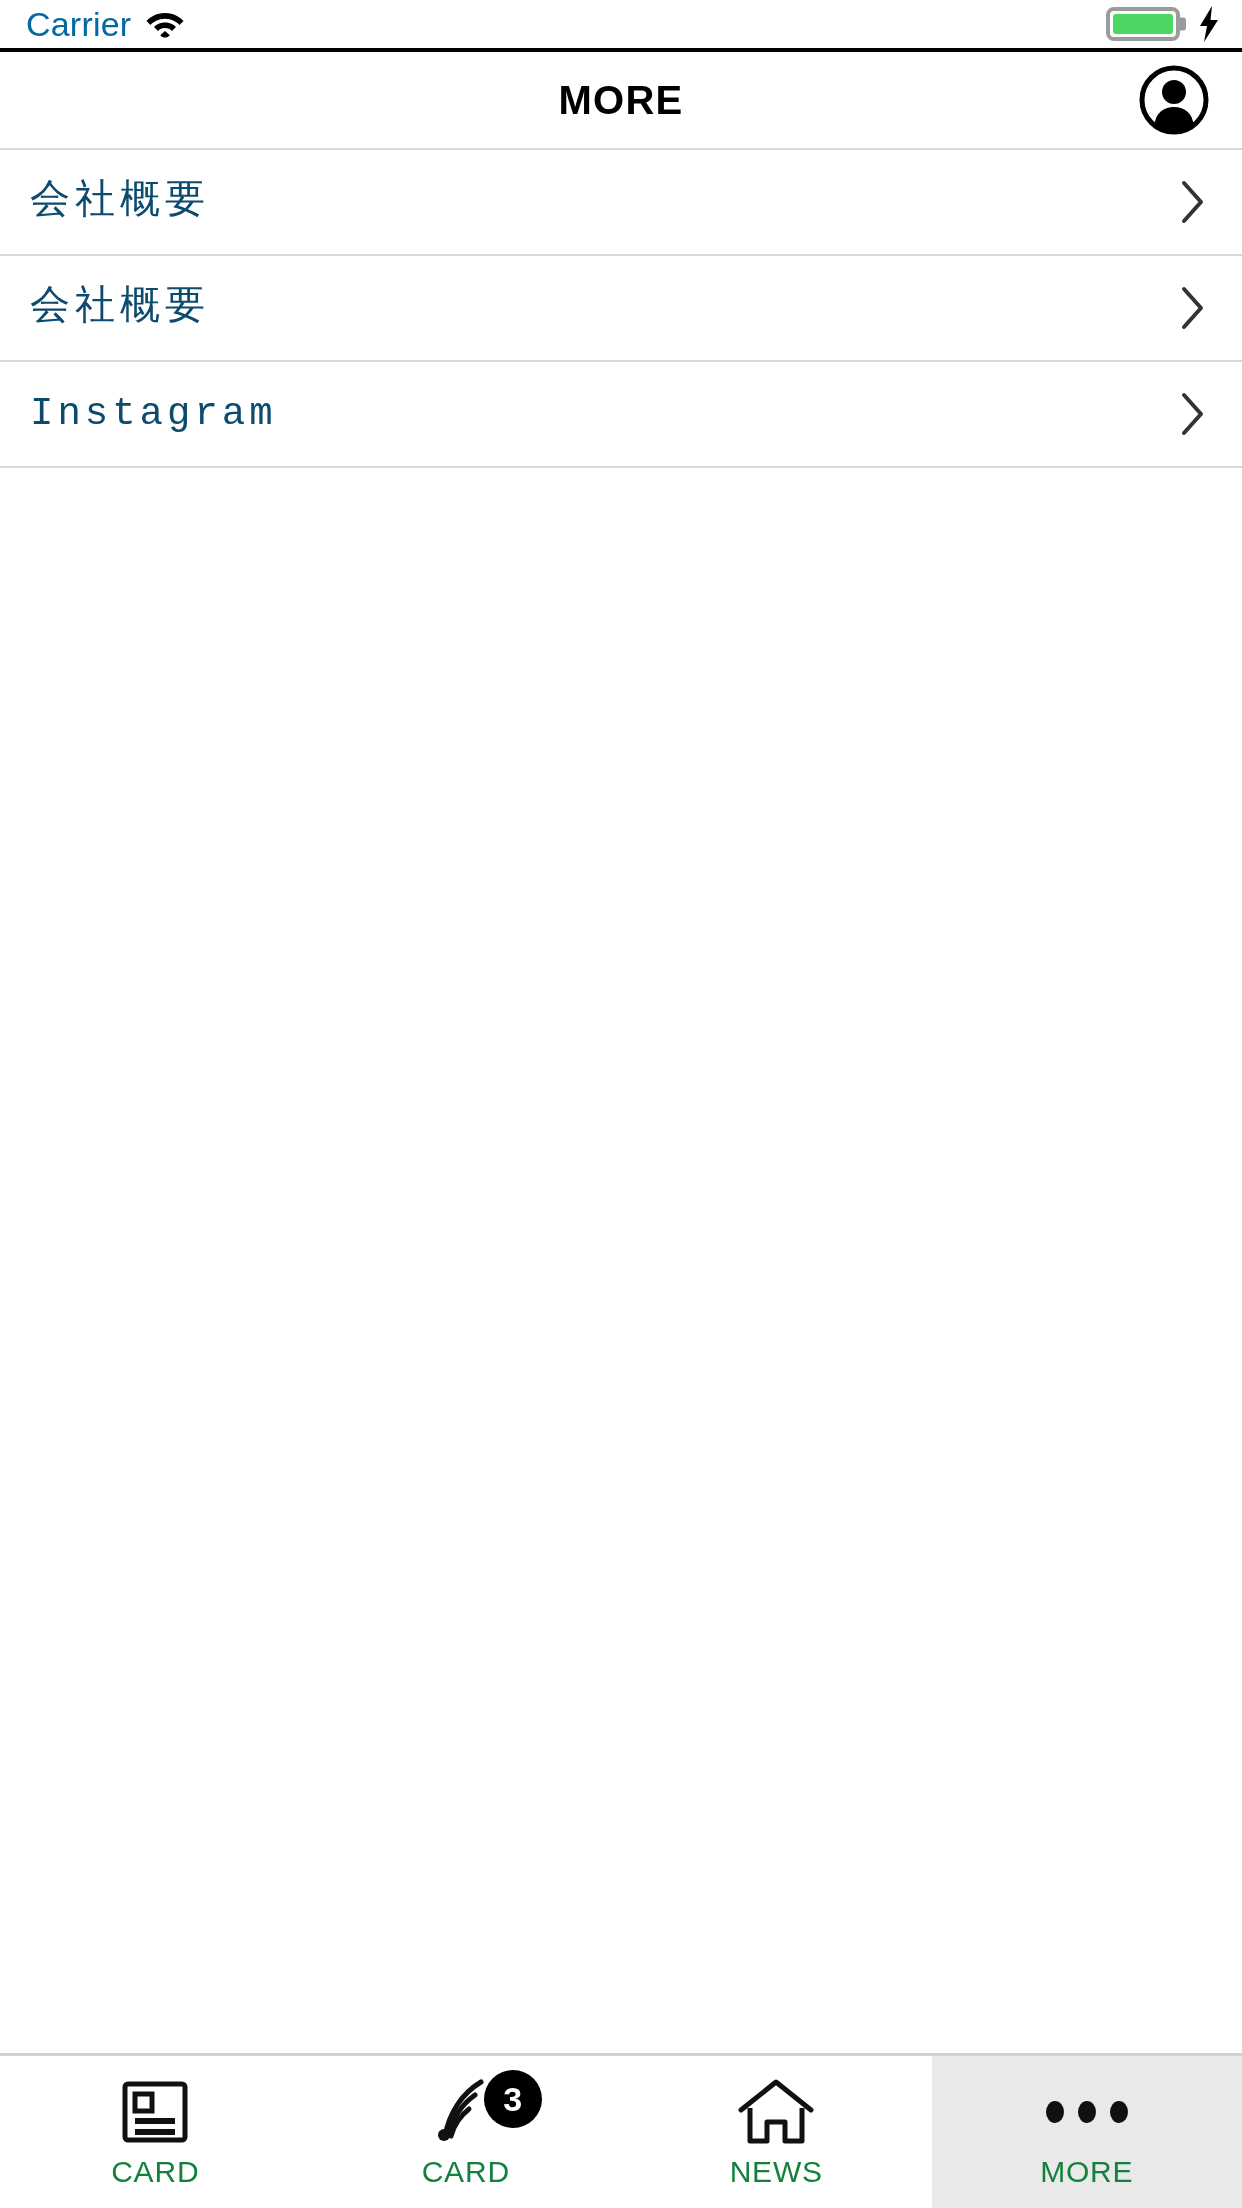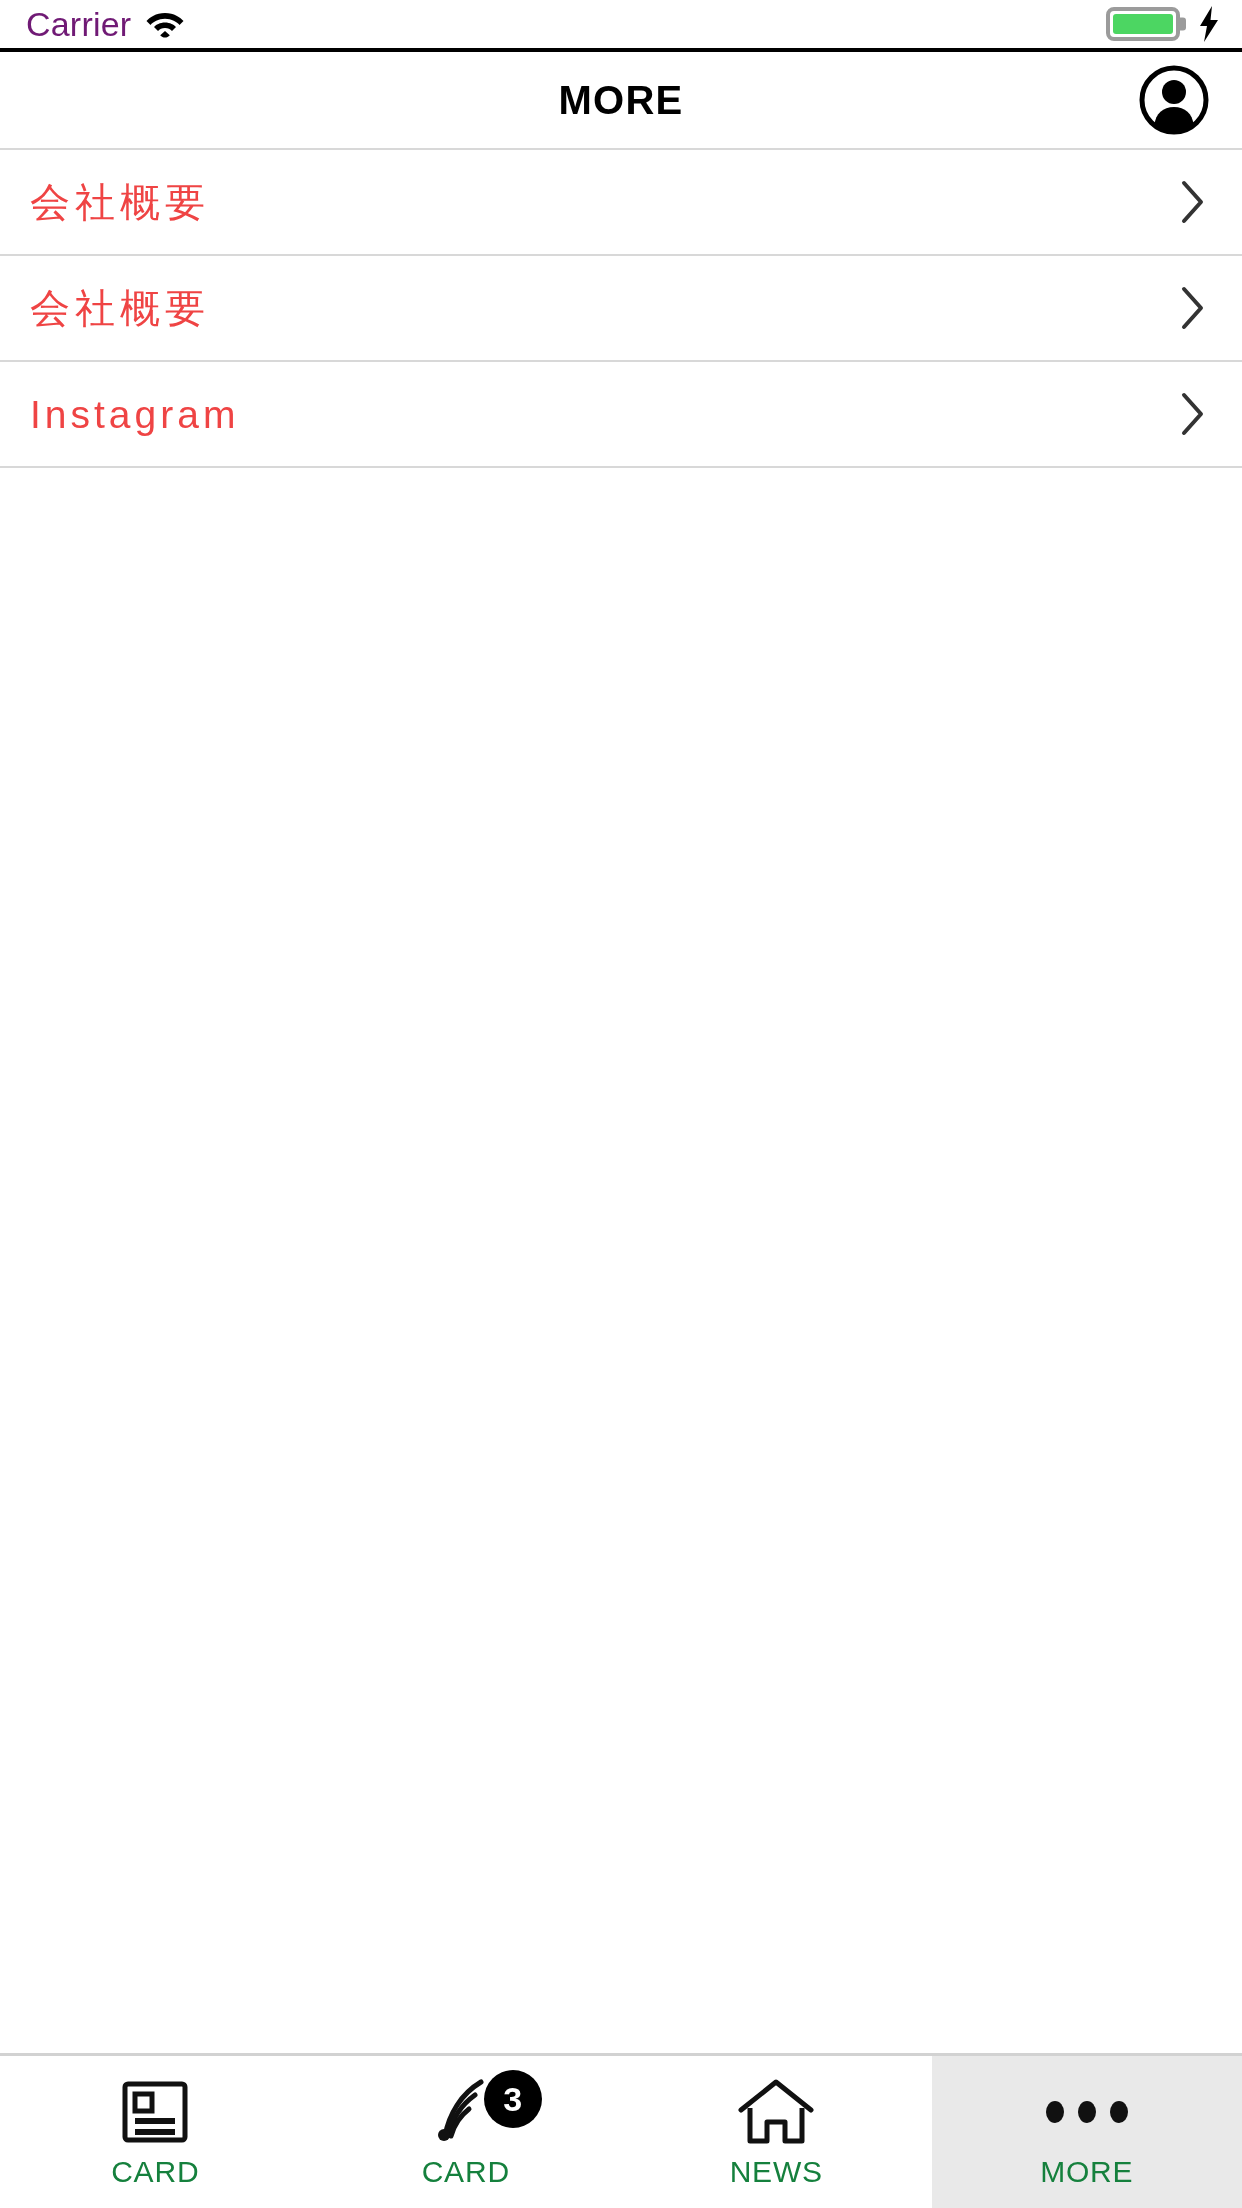--- a/index.html
+++ b/index.html
@@ -14,21 +14,21 @@
 
   
   .statusbar {
     height:52px; flex:0 0 52px;
     display:flex; align-items:center; justify-content:space-between;
     padding:0 22px 0 26px;
     border-bottom:4px solid #000;
     background:#fff;
   }
   .sb-left { display:flex; align-items:center; gap:14px; }
-  .carrier-text { font-size:34px; color:#701a75; letter-spacing:0.2px; line-height:1; }
+  .carrier-text { font-size:34px; color:#0369a1; letter-spacing:0.2px; line-height:1; }
   .wifi-icon { width:40px; height:30px; display:block; }
   .sb-right { display:flex; align-items:center; gap:6px; }
   .battery {
     position:relative; width:74px; height:34px;
     border:4px solid #9b9b9b; border-radius:8px;
     display:flex; align-items:center; padding:3px;
   }
   .battery::after {
     content:""; position:absolute; right:-10px; top:50%; transform:translateY(-50%);
     width:6px; height:13px; background:#9b9b9b; border-radius:0 3px 3px 0;
@@ -58,22 +58,23 @@
   .list-row {
     position:relative;
     height:106px;
     display:flex; align-items:center; justify-content:space-between;
     padding:0 36px 0 30px;
     background:#fff;
     border-bottom:2px solid #d8d8d8;
     cursor:pointer;
   }
   .row-label {
-    font-size:40px; color:#ef4444; line-height:1;
+    font-size:40px; color:#0c4a6e; line-height:1;
     letter-spacing:5px;
+    font-family:Liberation Mono, monospace;
   }
   .row-label.latin { letter-spacing:4px; font-size:39px; }
   .chevron { width:26px; height:44px; display:block; flex:0 0 auto; }
 
   
   .content-spacer { flex:1 1 auto; background:#fff; }
 
   
   .tabbar {
     flex:0 0 155px; height:155px;

